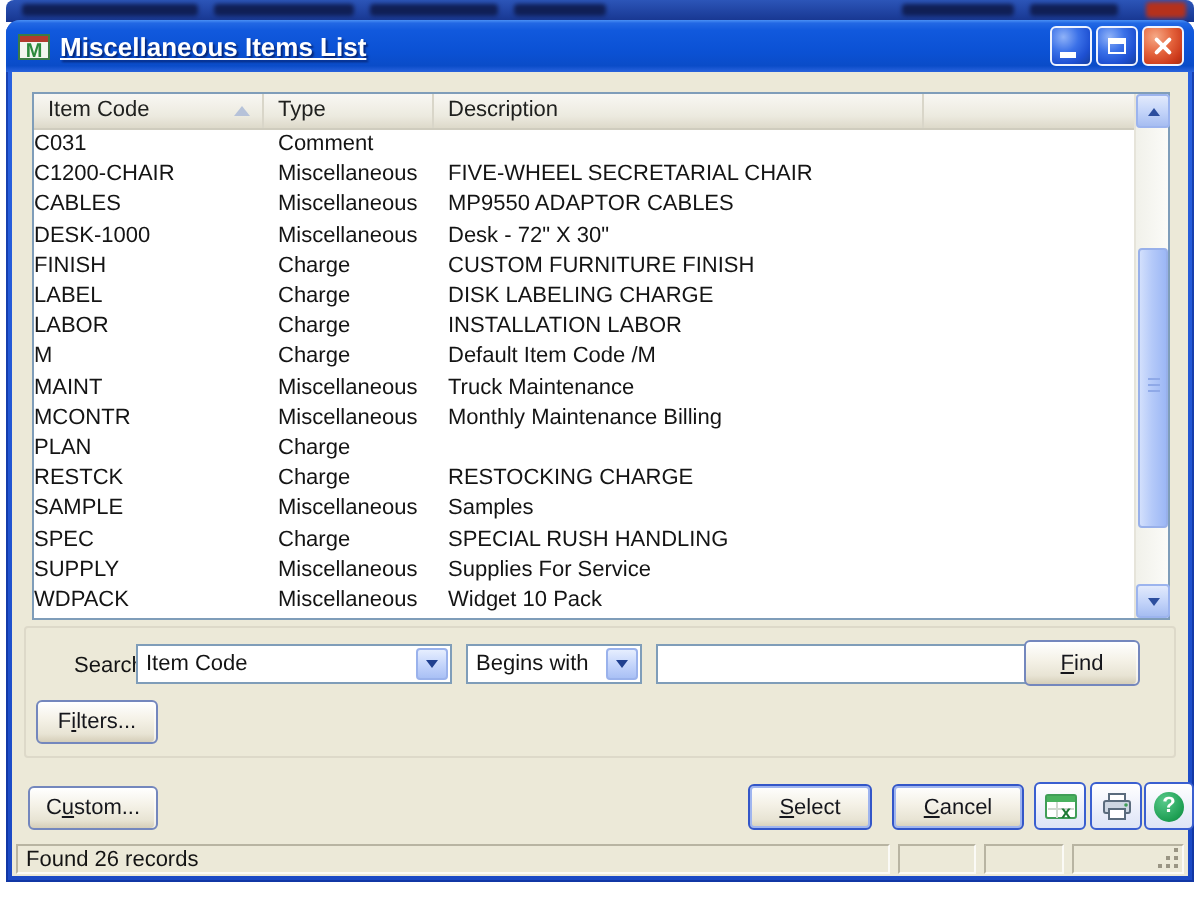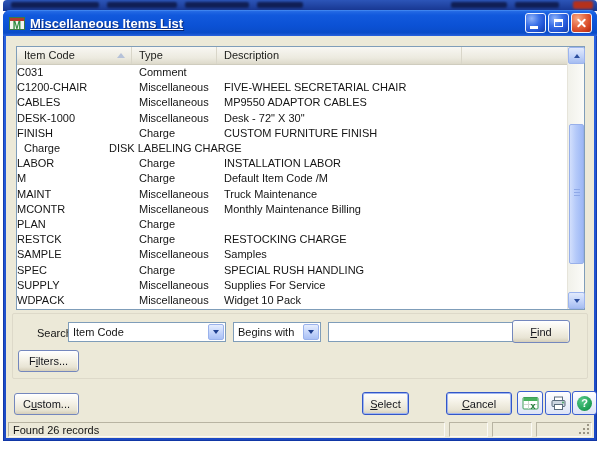--- a/index.html
+++ b/index.html
@@ -80,21 +80,21 @@
     box-sizing:border-box;background:#fff;font-family:inherit;font-size:11px;padding:2px 4px;outline:none;}
 
   
   .btn{position:absolute;font-family:inherit;font-size:11px;color:#15161c;border:1px solid #7487bd;border-radius:3px;
     background:linear-gradient(180deg,#ffffff 0%,#f4f1e6 45%,#e8e4d4 80%,#d5ceb9 100%);
     box-shadow:inset 0 1px 0 #fff, inset -1px 0 0 rgba(255,255,255,.6);cursor:default;padding:0;}
   .btn u{text-underline-offset:1px;}
   .btn.find{left:506px;top:284px;width:58px;height:23px;}
   .btn.filters{left:12px;top:314px;width:61px;height:22px;}
   .btn.custom{left:8px;top:357px;width:65px;height:22px;}
-  .btn.select{left:356px;top:356px;width:47px;height:23px;border-color:#3356c8;
+  .btn.select{left:368px;top:356px;width:62px;height:23px;border-color:#3356c8;
     box-shadow:inset 0 0 0 1px #9fb5ef, inset 0 1px 0 #fff;}
   .btn.cancel{left:440px;top:356px;width:66px;height:23px;border-color:#3356c8;
     box-shadow:inset 0 0 0 1px #9fb5ef, inset 0 1px 0 #fff;}
   .iconbtn{position:absolute;top:355px;height:24px;border:1px solid #3a5fd0;border-radius:3px;box-sizing:border-box;
     background:linear-gradient(180deg,#ffffff,#eef1fb 50%,#dde4f6);display:flex;align-items:center;justify-content:center;padding:0;}
   .iconbtn.excel{left:511px;width:26px;}
   .iconbtn.print{left:539px;width:26px;}
   .iconbtn.help{left:566px;width:25px;}
   .help-circle{width:15px;height:15px;border-radius:50%;display:flex;align-items:center;justify-content:center;
     background:radial-gradient(circle at 35% 30%,#57c98a,#1d9e52 70%,#147a3c);color:#fff;font-size:11px;font-weight:bold;line-height:1;}
@@ -183,20 +183,21 @@
               <span class="cell c1">DESK-1000</span>
               <span class="cell c2">Miscellaneous</span>
               <span class="cell c3">Desk - 72" X 30"</span>
             </div>
             <div class="row">
               <span class="cell c1">FINISH</span>
               <span class="cell c2">Charge</span>
               <span class="cell c3">CUSTOM FURNITURE FINISH</span>
             </div>
             <div class="row">
+              <span class="cell c1">LABEL</span>
               <span class="cell c2">Charge</span>
               <span class="cell c3">DISK LABELING CHARGE</span>
             </div>
             <div class="row">
               <span class="cell c1">LABOR</span>
               <span class="cell c2">Charge</span>
               <span class="cell c3">INSTALLATION LABOR</span>
             </div>
             <div class="row">
               <span class="cell c1">M</span>

